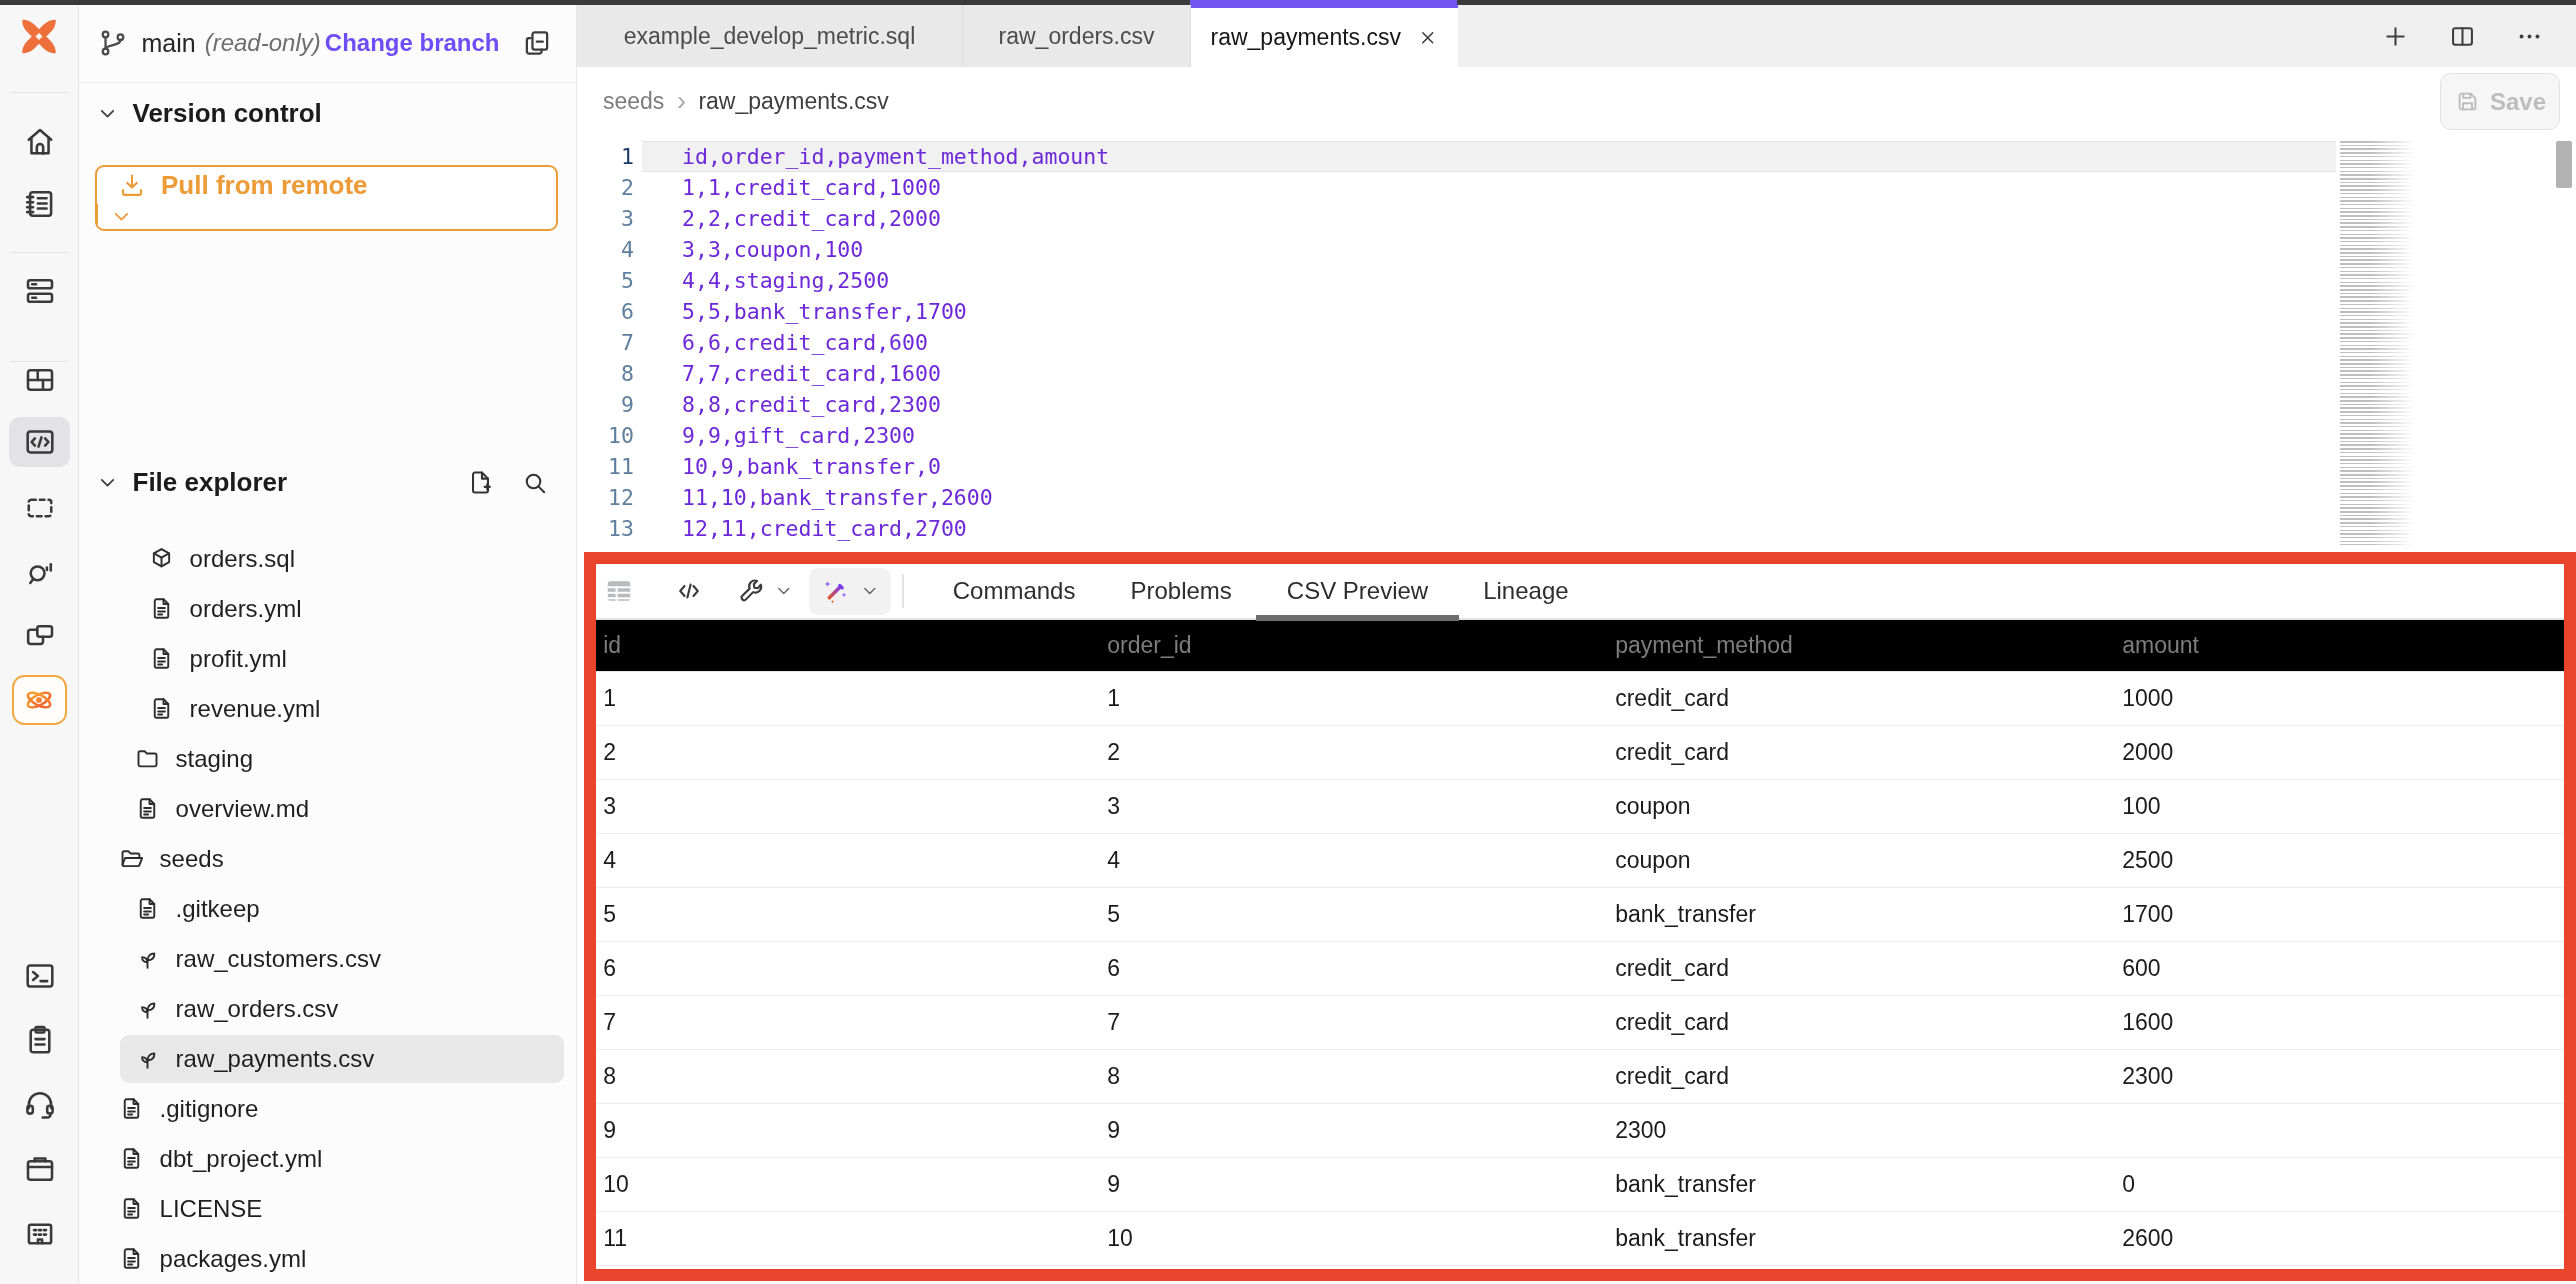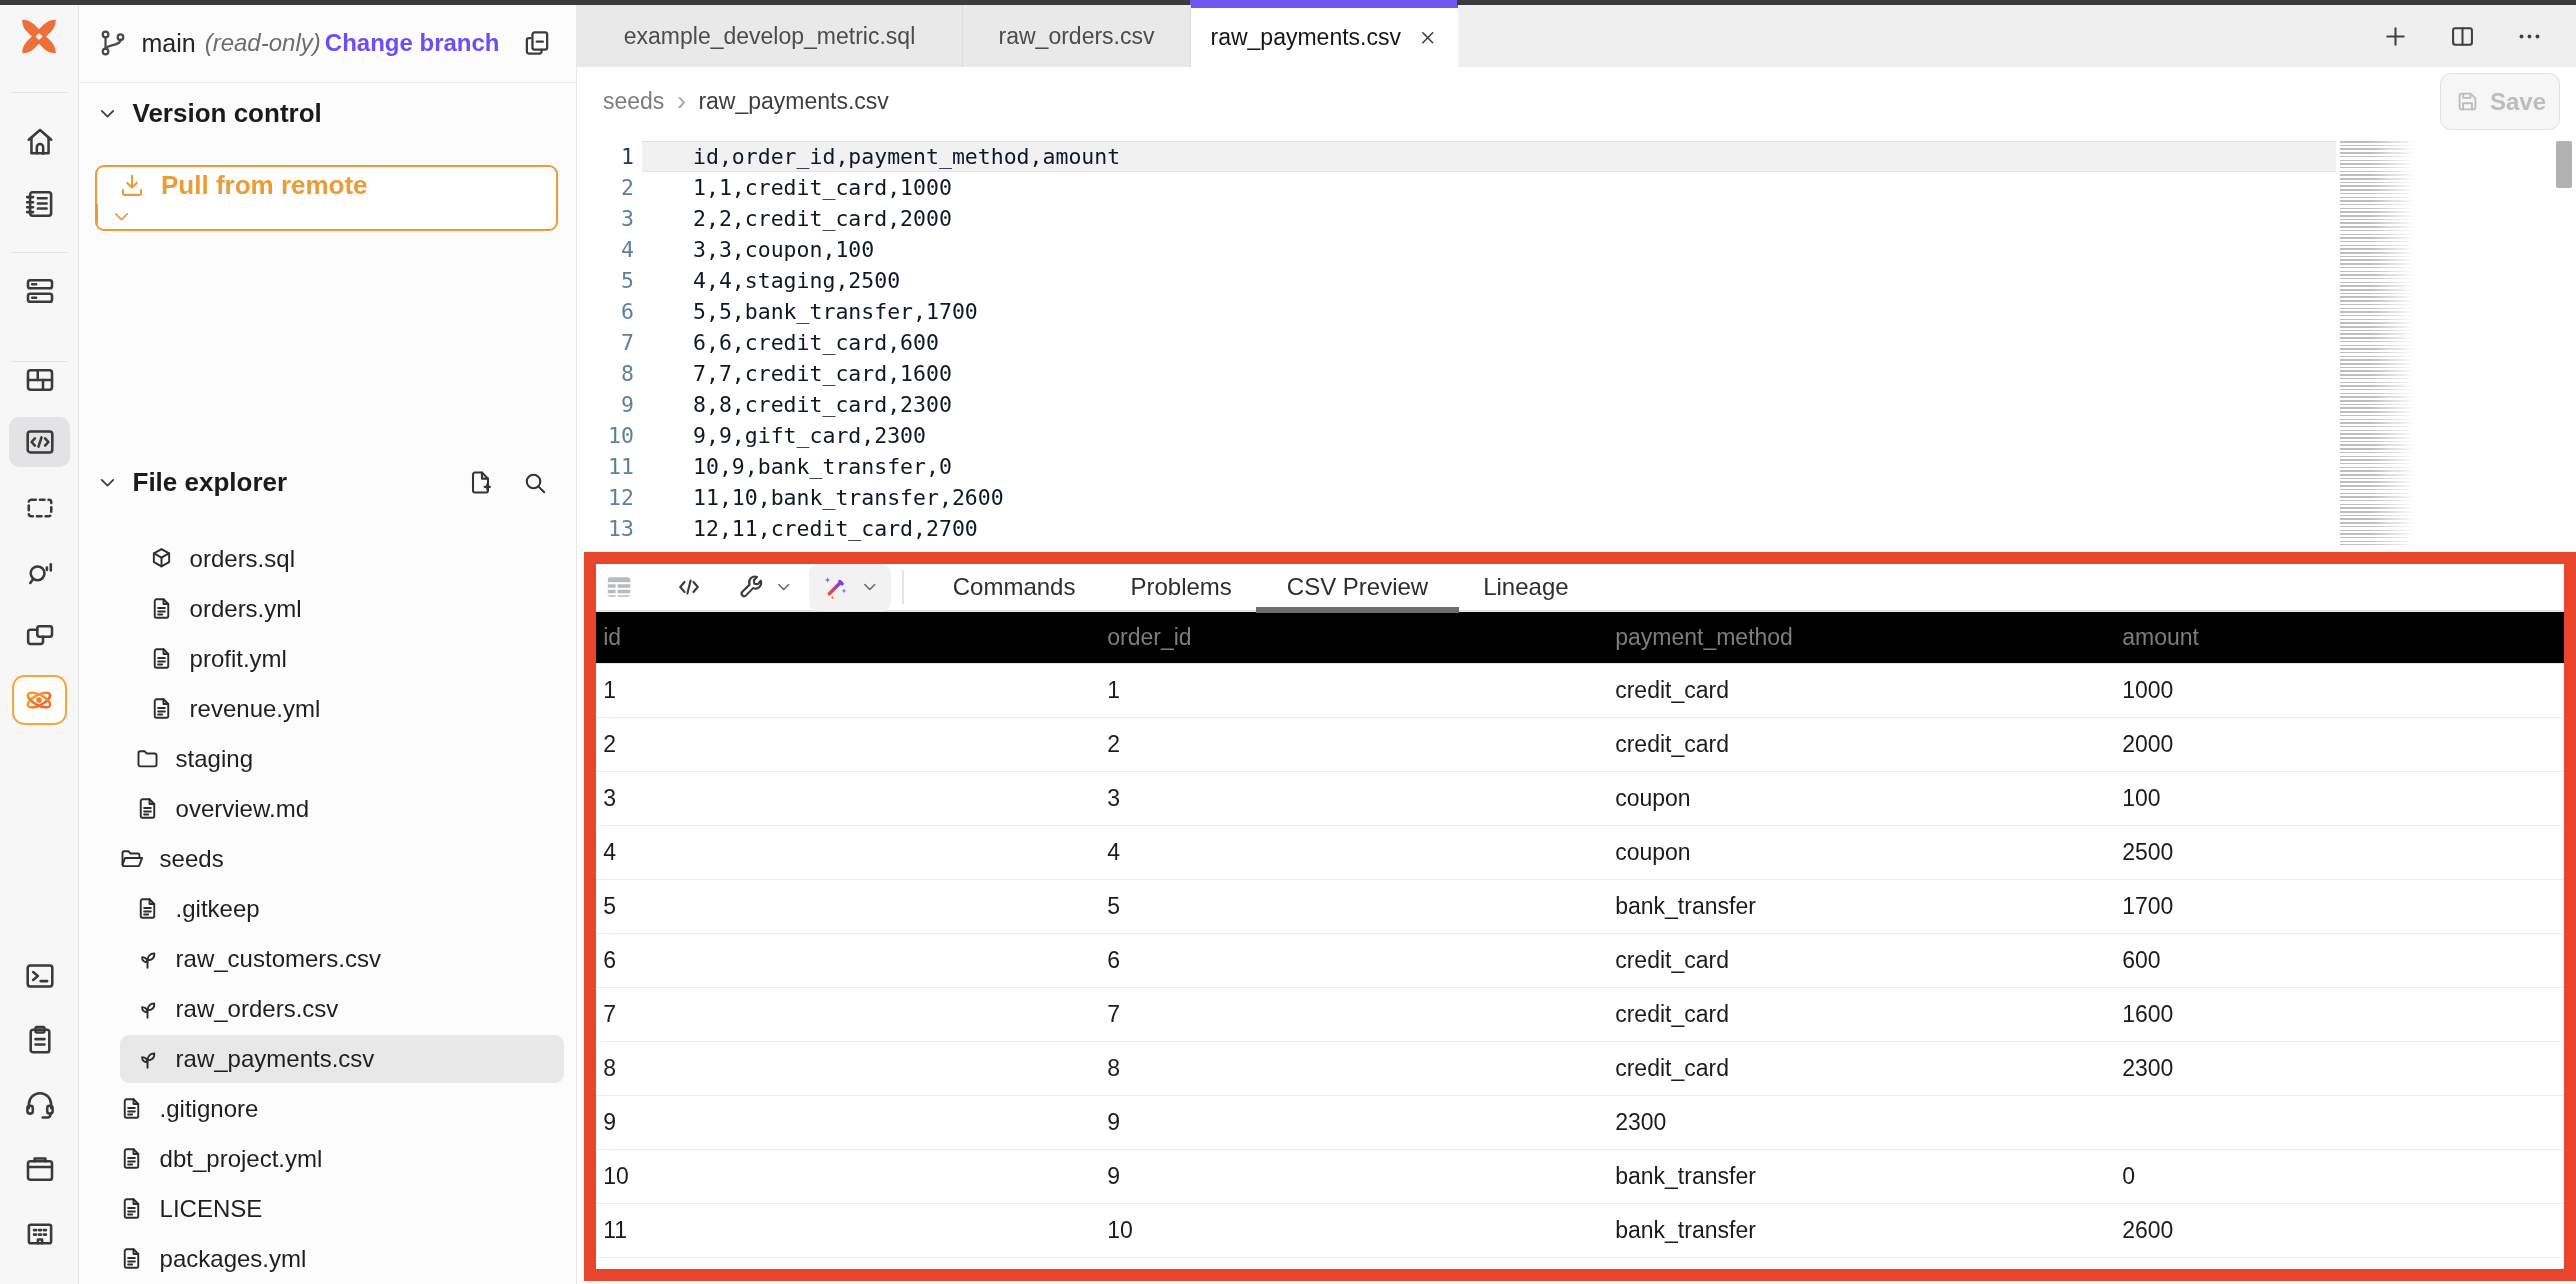--- a/index.html
+++ b/index.html
@@ -67,29 +67,29 @@
   .crumb-file { font-size:23px; color:#3e3e3e; }
   .save-btn { position:absolute; right:16px; top:6.3px; width:120px; height:57px; border:1.8px solid #e1e1e1; border-radius:10.7px; background:#f6f6f6; color:#bdbdbd; display:flex; align-items:center; justify-content:center; gap:9px; font-size:24px; font-weight:700; cursor:default; }
 
   
   #editor { position:absolute; left:577px; top:136px; width:1999px; height:417px; background:#fff; overflow:hidden; }
   .cur-line { position:absolute; left:65px; top:5.4px; width:1694px; height:31px; background:#f1f1f1; border-top:0.9px solid #e2e2e2; border-bottom:0.9px solid #e2e2e2; }
   #lines { position:absolute; left:0; top:5.4px; right:0; }
   .eline { height:31px; display:flex; align-items:center; font-family:"DejaVu Sans Mono", monospace; font-size:21.5px; }
   .ln { width:89px; text-align:right; padding-right:32px; color:#5e7f9d; flex:none; }
   .eline.first .ln { color:#1d3a66; }
-  .code { margin-left:27px; color:#0f172a; white-space:pre; }
+  .code { margin-left:16px; color:#6d28d9; white-space:pre; }
   #minimap { position:absolute; left:1763px; top:5.4px; width:77px; height:404px;
     background:repeating-linear-gradient(to bottom, #a6a6a6 0 1.5px, transparent 1.5px 3.7px); opacity:.72; cursor:pointer; }
   #minimap::after { content:''; position:absolute; inset:0; background:linear-gradient(90deg, transparent 40%, rgba(255,255,255,.5) 68%, #fff 96%); }
   #scrollthumb { position:absolute; right:4.5px; top:5.4px; width:16px; height:47px; background:#b2b2b2; border-radius:1.8px; cursor:pointer; }
 
   
   #bottombox { position:absolute; left:584px; top:552px; width:1992px; height:729px; border:12.5px solid #e8452c; background:#fff; overflow:hidden; }
-  .bp-toolbar { height:48px; display:flex; align-items:center; border-bottom:2.7px solid #e3e3e3; }
+  .bp-toolbar { height:56px; display:flex; align-items:center; border-bottom:2.7px solid #e3e3e3; }
   .bp-icon { display:flex; align-items:center; color:#3b3b3b; cursor:pointer; }
   .i-table { margin-left:7.2px; }
   .i-code { margin-left:39px; }
   .grp { display:flex; align-items:center; gap:7.2px; cursor:pointer; }
   .i-wrench-group { margin-left:32px; color:#3b3b3b; }
   .chev-sm { color:#6a6a6a; display:flex; }
   .i-wand-group { margin-left:14.3px; background:#f2f2f3; border-radius:9px; height:47px; padding:0 10.7px; }
   .bp-divider { width:1.8px; height:34px; background:#e4e4e4; margin-left:10.7px; }
   .bp-tabs { display:flex; margin-left:49px; gap:55px; height:100%; align-items:stretch; }
   .bp-tab { font-size:24px; color:#2e2e2e; display:flex; align-items:center; position:relative; cursor:pointer; white-space:nowrap; }

